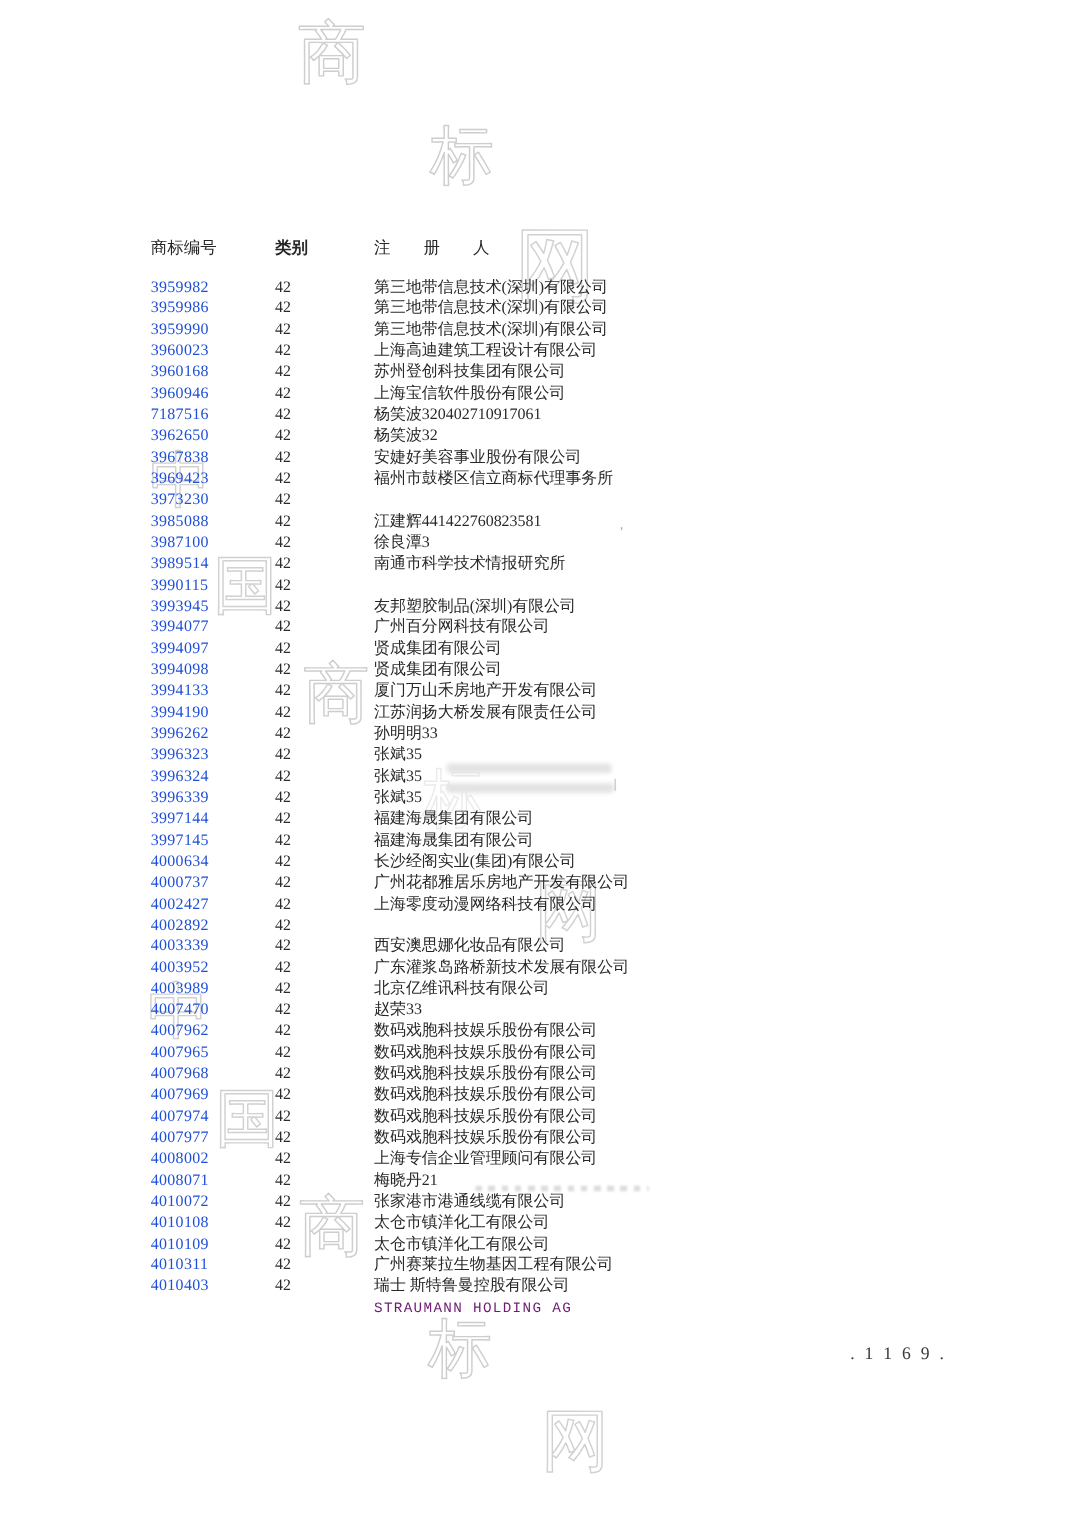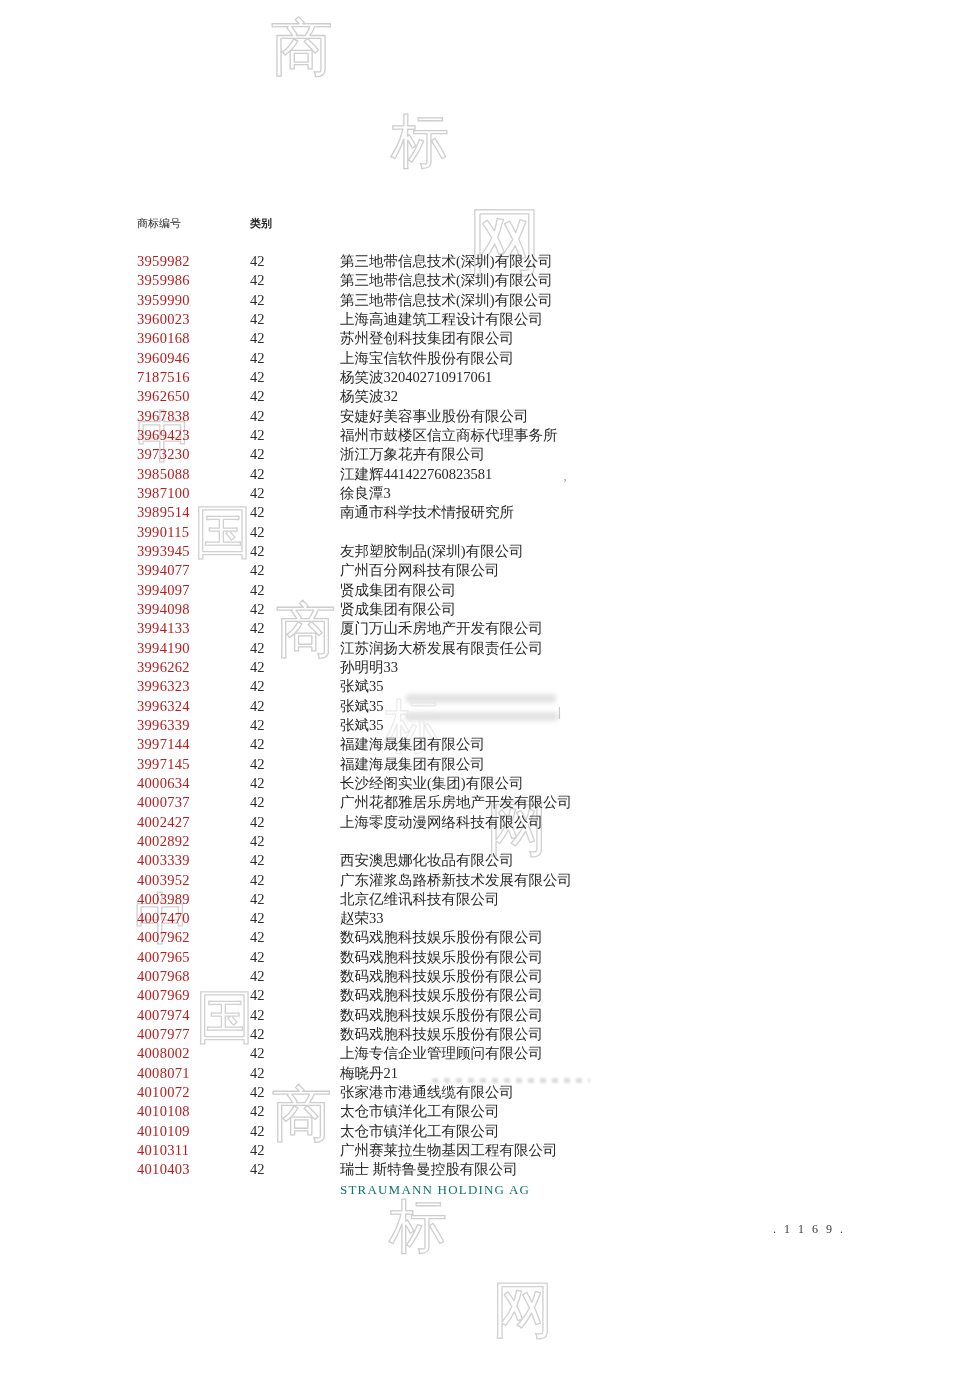--- a/index.html
+++ b/index.html
@@ -1,33 +1,33 @@
 <!DOCTYPE html>
 <html><head>
 <meta charset="utf-8">
 <style>
   html,body{margin:0;padding:0;background:#ffffff;}
   .page{
     position:relative;width:980px;height:1400px;background:#ffffff;overflow:hidden;
     font-family:"Liberation Serif","DejaVu Serif",serif;color:#2e2e2e;
   }
   
-  .thead{position:absolute;left:137px;top:216px;width:720px;display:flex;font-size:11px;color:#272727;}
+  .thead{position:absolute;left:137px;top:216px;width:720px;display:flex;font-size:15px;color:#272727;}
   .thead .h-no{width:113px;}
   .thead .h-cls{width:90px;font-weight:bold;}
   .thead .h-reg{flex:1;}
   
   .rows{position:absolute;left:137px;top:252px;width:740px;}
   .row{display:flex;height:19.34px;align-items:flex-start;font-size:14.5px;line-height:19.34px;white-space:nowrap;}
-  .c-no{width:113px;letter-spacing:0.3px;color:#b91c1c;}
+  .c-no{width:113px;letter-spacing:0.3px;color:#1d4ed8;}
   .c-cls{width:90px;color:#2b2b2b;font-family:Liberation Serif, serif;}
   .c-reg{flex:1;color:#282828;}
-  .row.mono .c-reg{font-family:Liberation Serif, serif;font-size:13px;letter-spacing:1.2px;color:#0f766e;}
-  
-  .pageno{position:absolute;left:773px;top:1222px;font-size:12px;letter-spacing:2.5px;color:#3a3a3a;}
+  .row.mono .c-reg{font-family:Liberation Mono, monospace;font-size:13px;letter-spacing:1.2px;color:#701a75;}
+  
+  .pageno{position:absolute;left:773px;top:1222px;font-size:16px;letter-spacing:2.5px;color:#3a3a3a;}
   
   .wm-layer{position:absolute;left:0;top:0;width:980px;height:1400px;pointer-events:none;}
   .wm{position:absolute;}
   
   .artifact{position:absolute;background:#e3e3e3;filter:blur(2px);border-radius:3px;}
   .artifact.dots{background:repeating-linear-gradient(90deg,#dcdcdc 0 6px,transparent 6px 12px);filter:blur(1px);}
   .tickmark{position:absolute;color:#9a9a9a;font-size:12px;}
 </style>
 </head>
 <body>
@@ -72,20 +72,21 @@
         <text x="10" y="57.559999999999995" font-size="58" font-family="&quot;Liberation Serif&quot;,&quot;DejaVu Serif&quot;,serif" fill="none" stroke="#c6c6c6" stroke-width="1.3" stroke-linejoin="round">标</text>
       </svg>
       <svg width="82" height="82" class="wm" style="left: 482px; top: 1270px; opacity: 0.8;">
         <text x="10" y="60.839999999999996" font-size="62" font-family="&quot;Liberation Serif&quot;,&quot;DejaVu Serif&quot;,serif" fill="none" stroke="#c6c6c6" stroke-width="1.3" stroke-linejoin="round">网</text>
       </svg>
     </div>
 
   <div class="thead">
     <span class="h-no">商标编号</span>
     <span class="h-cls">类别</span>
+    <span class="h-reg">注　　册　　人</span>
   </div>
 
   <div class="rows" id="rows">
   <div class="row">
     <span class="c-no">3959982</span>
     <span class="c-cls">42</span>
     <span class="c-reg">第三地带信息技术(深圳)有限公司</span>
   </div>
 
   <div class="row">
@@ -138,21 +139,20 @@
 
   <div class="row">
     <span class="c-no">3969423</span>
     <span class="c-cls">42</span>
     <span class="c-reg">福州市鼓楼区信立商标代理事务所</span>
   </div>
 
   <div class="row">
     <span class="c-no">3973230</span>
     <span class="c-cls">42</span>
-    <span class="c-reg">浙江万象花卉有限公司</span>
   </div>
 
   <div class="row">
     <span class="c-no">3985088</span>
     <span class="c-cls">42</span>
     <span class="c-reg">江建辉441422760823581</span>
   </div>
 
   <div class="row">
     <span class="c-no">3987100</span>

